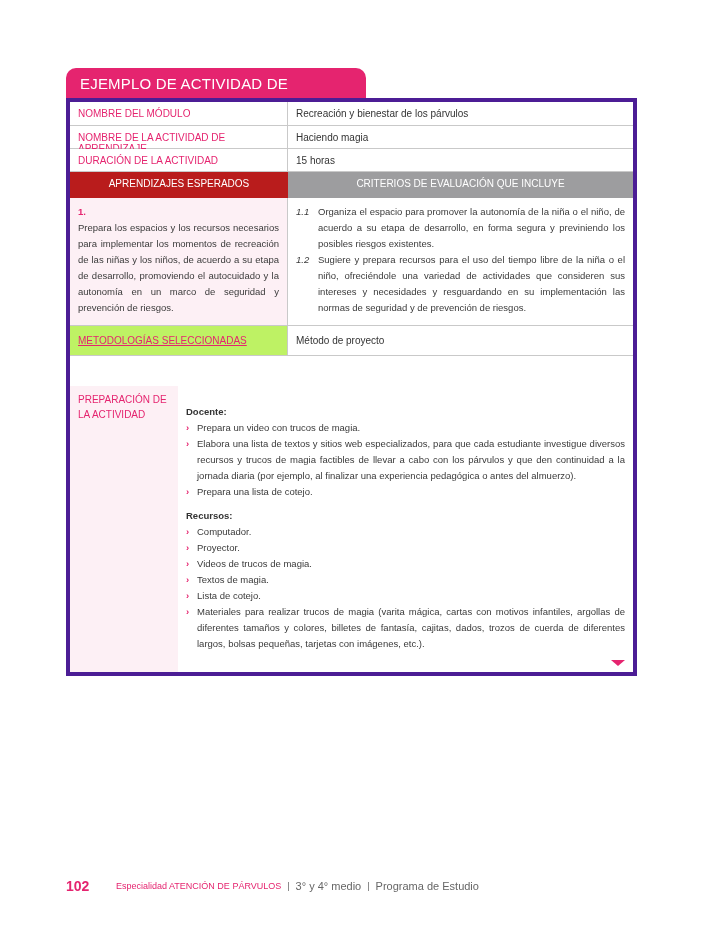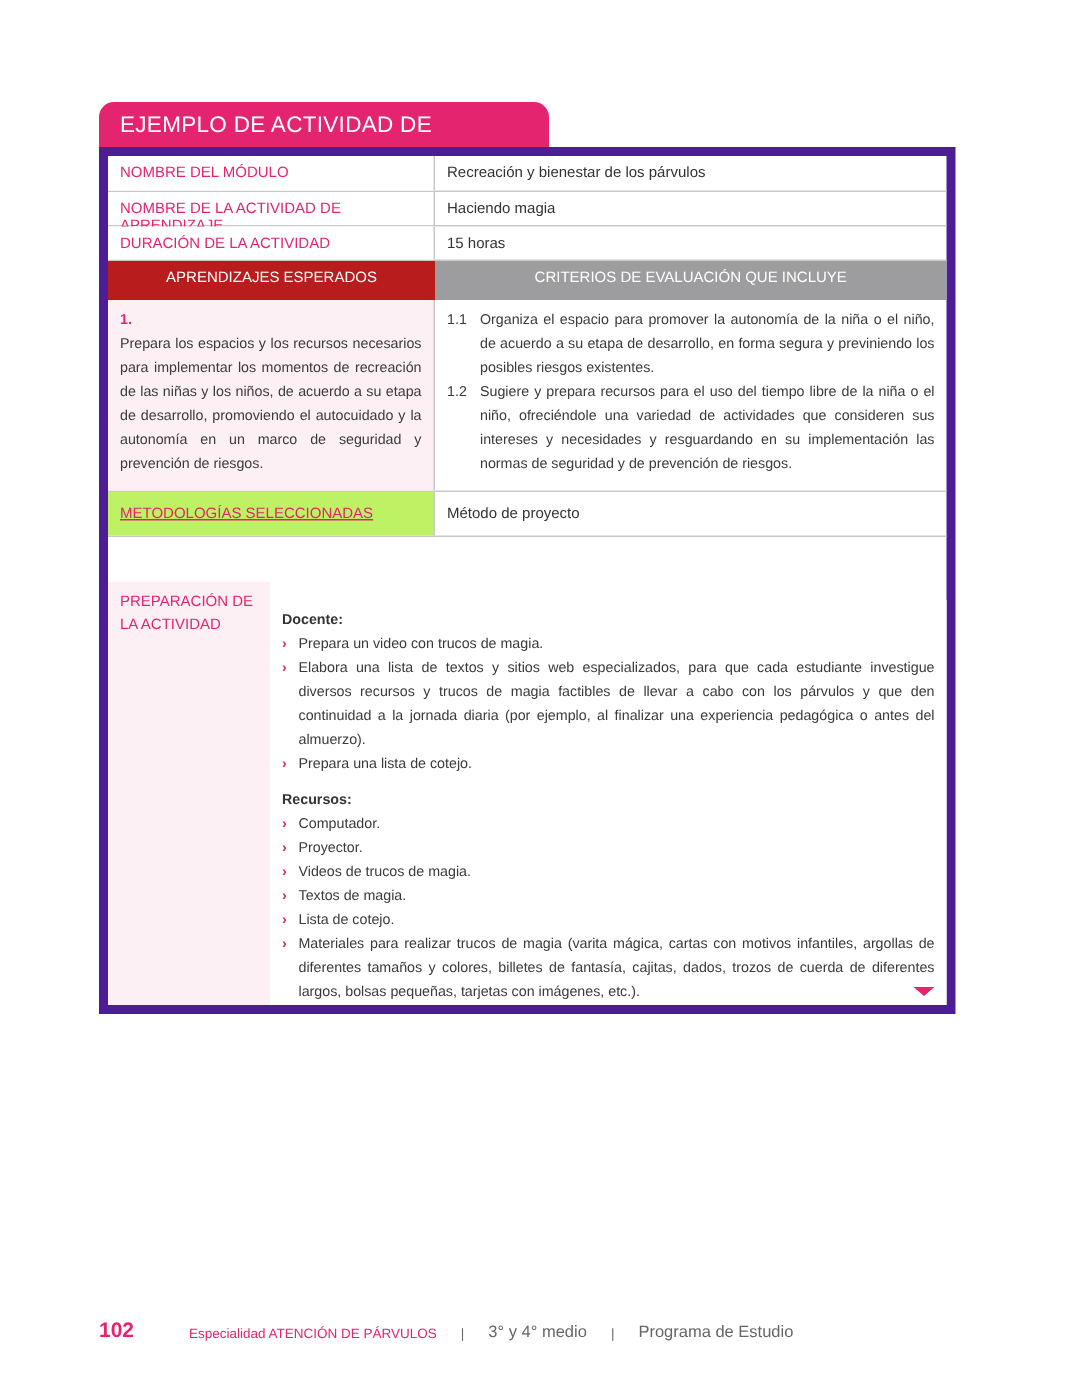--- a/index.html
+++ b/index.html
@@ -2,52 +2,52 @@
 <html><head>
 <meta charset="utf-8">
 <style>
   html, body { margin:0; padding:0; }
   body { width:720px; height:932px; background:#ffffff; position:relative;
          font-family:"Liberation Sans Narrow","Liberation Sans",sans-serif; color:#3a3a3a; }
   .tab { position:absolute; left:66px; top:68px; width:300px; height:30px;
          background:#e5246f; border-radius:10px 10px 0 0; color:#fff;
          font-size:15px; letter-spacing:0.2px; line-height:32px; padding-left:14px; box-sizing:border-box; }
   .frame { position:absolute; left:66px; top:98px; width:571px; height:578px;
-           border:6px solid #4c1d95; box-sizing:border-box; background:#fff; }
+           border:4px solid #4c1d95; box-sizing:border-box; background:#fff; }
   .row { position:absolute; left:0; right:0; box-sizing:border-box; border-bottom:1px solid #c9c9c9; }
   .lbl { position:absolute; left:0; top:0; bottom:0; width:218px; box-sizing:border-box;
          color:#e5246f; font-size:10px; padding:6px 8px; border-right:1px solid #c9c9c9; background:#fff; }
   .val { position:absolute; left:218px; right:0; top:0; bottom:0; box-sizing:border-box;
          font-size:10px; padding:6px 8px; color:#333; }
   .hdr-l { position:absolute; left:0; width:218px; top:0; bottom:0; background:#b91c1c; color:#fff;
            font-size:10px; text-align:center; line-height:24px; }
   .hdr-r { position:absolute; left:218px; right:0; top:0; bottom:0; background:#9d9d9f; color:#fff;
            font-size:10px; text-align:center; line-height:24px; }
   .apr { position:absolute; left:0; width:218px; top:0; bottom:0; background:#fdf0f5; box-sizing:border-box;
          padding:6px 8px; font-size:9.5px; line-height:16px; text-align:justify; border-right:1px solid #c9c9c9; }
   .apr .num { color:#e5246f; font-weight:bold; }
   .crit { position:absolute; left:218px; right:0; top:0; bottom:0; box-sizing:border-box; padding:6px 8px;
           font-size:9.5px; line-height:16px; }
   .crit .item { display:flex; }
-  .crit .n { width:22px; flex:none; }
+  .crit .n { width:22px; flex:none;font-style:italic; }
   .crit .t { text-align:justify; }
   .desc { position:absolute; left:0; right:0; top:254px; height:42px; background:#e5246f; color:#fff;
           font-size:10px; line-height:15px; padding:6px 8px; box-sizing:border-box; }
   .stage-l { position:absolute; left:0; width:108px; top:284px; bottom:0; color:#e5246f; font-size:10px;
              line-height:15px; padding:6px 8px; box-sizing:border-box; background:#fdf0f5; }
   .stage-r { position:absolute; left:108px; right:0; top:296px; bottom:0; font-size:9.5px; line-height:16px;
              padding:6px 8px 6px 8px; box-sizing:border-box; background:#fff; }
   .stage-r .sub { font-weight:bold; color:#333; }
   .stage-r ul { list-style:none; margin:0; padding:0; }
   .stage-r li { position:relative; padding-left:11px; text-align:justify; }
   .stage-r li .bul { position:absolute; left:0; top:0; color:#e5246f; font-weight:bold; }
   .gap { height:8px; }
   .tri { position:absolute; right:8px; bottom:6px; width:0; height:0;
          border-left:7px solid transparent; border-right:7px solid transparent; border-top:6px solid #e5246f; }
-  .footer { position:absolute; left:66px; top:878px; font-size:11px; color:#666; display:flex; align-items:flex-end;gap:10px; }
+  .footer { position:absolute; left:66px; top:878px; font-size:11px; color:#666; display:flex; align-items:center; }
   .footer .pg { color:#e5246f; font-size:14px; font-weight:bold; width:50px; }
   .footer .spec { color:#e5246f; font-size:9px; }
   .footer .sep { margin:0 6px; color:#666; font-size:9px; }
   .footer .t { font-size:11px; color:#666; }
 </style>
 </head>
 <body>
 
 <div class="tab">EJEMPLO DE ACTIVIDAD DE APRENDIZAJE</div>
 

